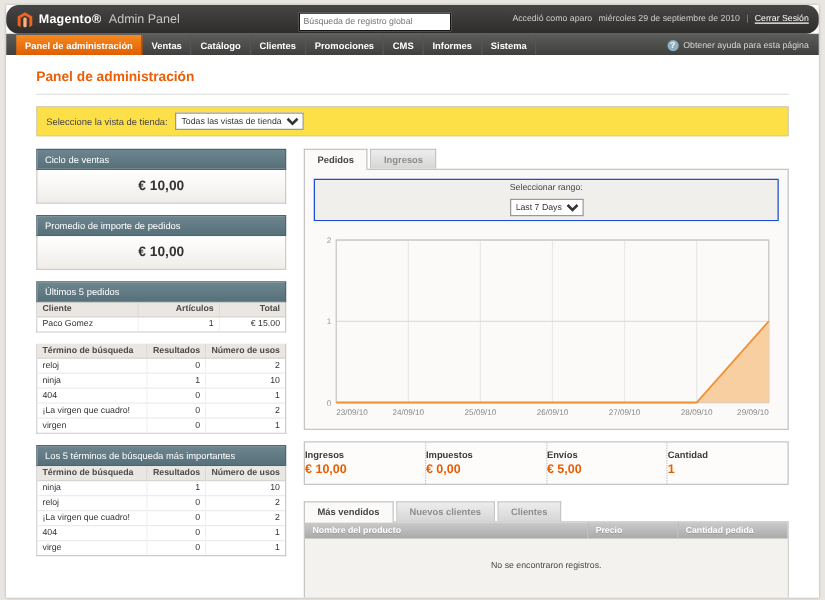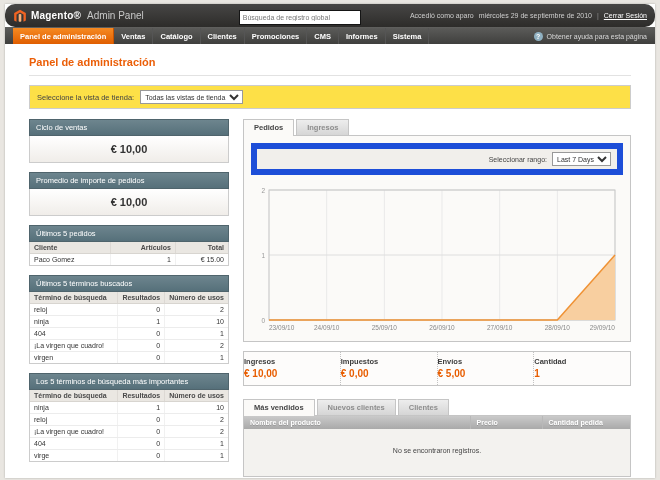--- a/index.html
+++ b/index.html
@@ -49,21 +49,21 @@
   .ltable tr:last-child td { border-bottom:none; }
   .ltable .num, .ltable td.num { text-align:right; }
   .ltable th.c-res { width:40px; }
   .ltable th.c-uses { width:52px; }
 
   
   .tabs { display:flex; gap:2px; }
   .tab { font-size:7.5px; font-weight:bold; padding:3px 10px; border:1px solid #c5c5c5; border-bottom:none; background:linear-gradient(#ededed,#d6d6d6); color:#8d8d8d; cursor:pointer; white-space:nowrap; }
   .tab.active { background:#fbfaf8; color:#454545; position:relative; z-index:2; margin-bottom:-1px; padding-bottom:4px; }
   .chart-card { border:1px solid #c5c5c5; background:#fbfaf8; padding:7px; position:relative; z-index:1; }
-  .range-bar { background:#f1efeb; border:6px solid #1d4ed8; padding:3px 6px; text-align:right; font-size:7px; color:#444; display:flex; justify-content:flex-end; align-items:center; gap:5px; }
+  .range-bar { background:#f1efeb; border:1px solid #1d4ed8; padding:3px 6px; text-align:right; font-size:7px; color:#444; display:flex; justify-content:center; align-items:center; gap:5px;flex-direction:column; }
   .chart-wrap { padding:9px 2px 0; background:#fbfaf8; }
   .chart-wrap svg { display:block; width:100%; height:150px; }
 
   .totals { border:1px solid #c5c5c5; background:#fdfcfb; display:flex; margin-top:9px; }
   .total-cell { flex:1; text-align:left; padding:5px 0 6px; border-left:1px dotted #c2c2c2; }
   .total-cell:first-child { border-left:none; }
   .total-label { font-size:7.5px; font-weight:bold; color:#3c3c3c; }
   .total-value { font-size:10px; font-weight:bold; color:#e85d00; margin-top:2px; }
 
   .grid-tabs { display:flex; gap:2px; margin-top:13px; }
@@ -154,21 +154,20 @@
                     <td>Paco Gomez</td>
                     <td class="num">1</td>
                     <td class="num">€ 15.00</td>
                   </tr>
                 </tbody>
             </table>
           </div>
         </div>
 
         <div class="panel">
-          <div class="panel-head">Últimos 5 términos buscados</div>
           <div class="ltable-wrap">
             <table class="ltable">
               <thead>
                 <tr>
                   <th>Término de búsqueda</th>
                   <th class="num c-res">Resultados</th>
                   <th class="num c-uses">Número de usos</th>
                 </tr>
               </thead>
               <tbody>

